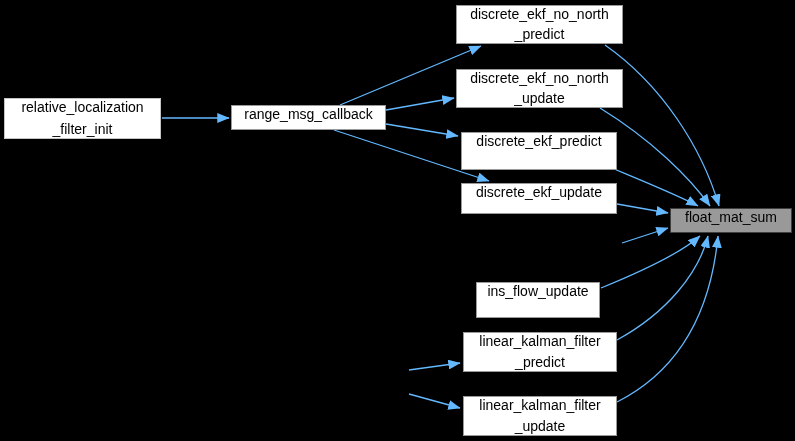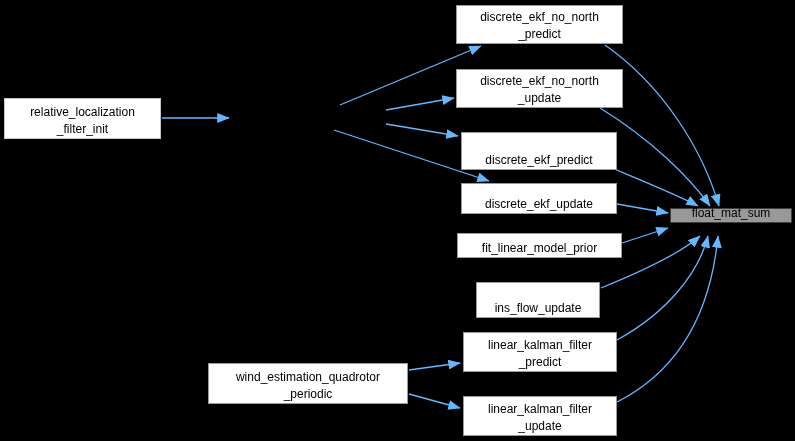--- a/index.html
+++ b/index.html
@@ -19,26 +19,26 @@
     position: absolute;
     left: 0; top: 0;
     width: 795px; height: 441px;
   }
   .node {
     position: absolute;
     box-sizing: border-box;
     background: #ffffff;
     border: 1px solid #9a9a9a;
     color: #000000;
-    font-size: 12px;
+    font-size: 14px;
     line-height: 17px;
     display: flex;
     flex-direction: column;
     align-items: center;
-    justify-content: flex-end;
+    justify-content: space-between;
     text-align: center;
     white-space: nowrap;
     cursor: pointer;
   }
   .node.root {
     border-color: #c4c4c4;
   }
   .node.highlight {
     background: #999999;
     border: 1.5px solid #3f3f3f;
@@ -76,59 +76,55 @@
     <path class="edge" d="M617,402 C688,366 712,298 718,236" marker-end="url(#arrow)"></path>
     <path class="edge" d="M409,370 L460,363" marker-end="url(#arrow)"></path>
     <path class="edge" d="M409,394 L460,408" marker-end="url(#arrow)"></path>
   </svg>
 
   <div class="node root" style="left:4px;top:98px;width:157px;height:41px">
     <span>relative_localization</span>
     <span>_filter_init</span>
   </div>
 
+  <div class="node" style="left:231px;top:105px;width:155px;height:25px">
+    <span>range_msg_callback</span>
+  </div>
 
   <div class="node" style="left:456px;top:5px;width:167px;height:39px">
     <span>discrete_ekf_no_north</span>
     <span>_predict</span>
   </div>
 
   <div class="node" style="left:456px;top:69px;width:167px;height:39px">
     <span>discrete_ekf_no_north</span>
     <span>_update</span>
   </div>
 
   <div class="node" style="left:461px;top:132px;width:156px;height:38px">
     <span>discrete_ekf_predict</span>
   </div>
 
   <div class="node" style="left:461px;top:183px;width:156px;height:31px">
     <span>discrete_ekf_update</span>
   </div>
 
-  <div class="node highlight" style="left:670px;top:208px;width:122px;height:15px">
+  <div class="node highlight" style="left:670px;top:208px;width:122px;height:25px">
     <span>float_mat_sum</span>
   </div>
 
-  <div class="node" style="left:457px;top:233px;width:165px;height:25px">
-    <span>fit_linear_model_prior</span>
-  </div>
 
   <div class="node" style="left:476px;top:282px;width:124px;height:36px">
     <span>ins_flow_update</span>
   </div>
 
   <div class="node" style="left:463px;top:332px;width:154px;height:40px">
     <span>linear_kalman_filter</span>
     <span>_predict</span>
   </div>
 
-  <div class="node" style="left:208px;top:363px;width:200px;height:41px">
-    <span>wind_estimation_quadrotor</span>
-    <span>_periodic</span>
-  </div>
 
   <div class="node" style="left:463px;top:396px;width:154px;height:40px">
     <span>linear_kalman_filter</span>
     <span>_update</span>
   </div>
 
 </div>
 
 </body></html>

